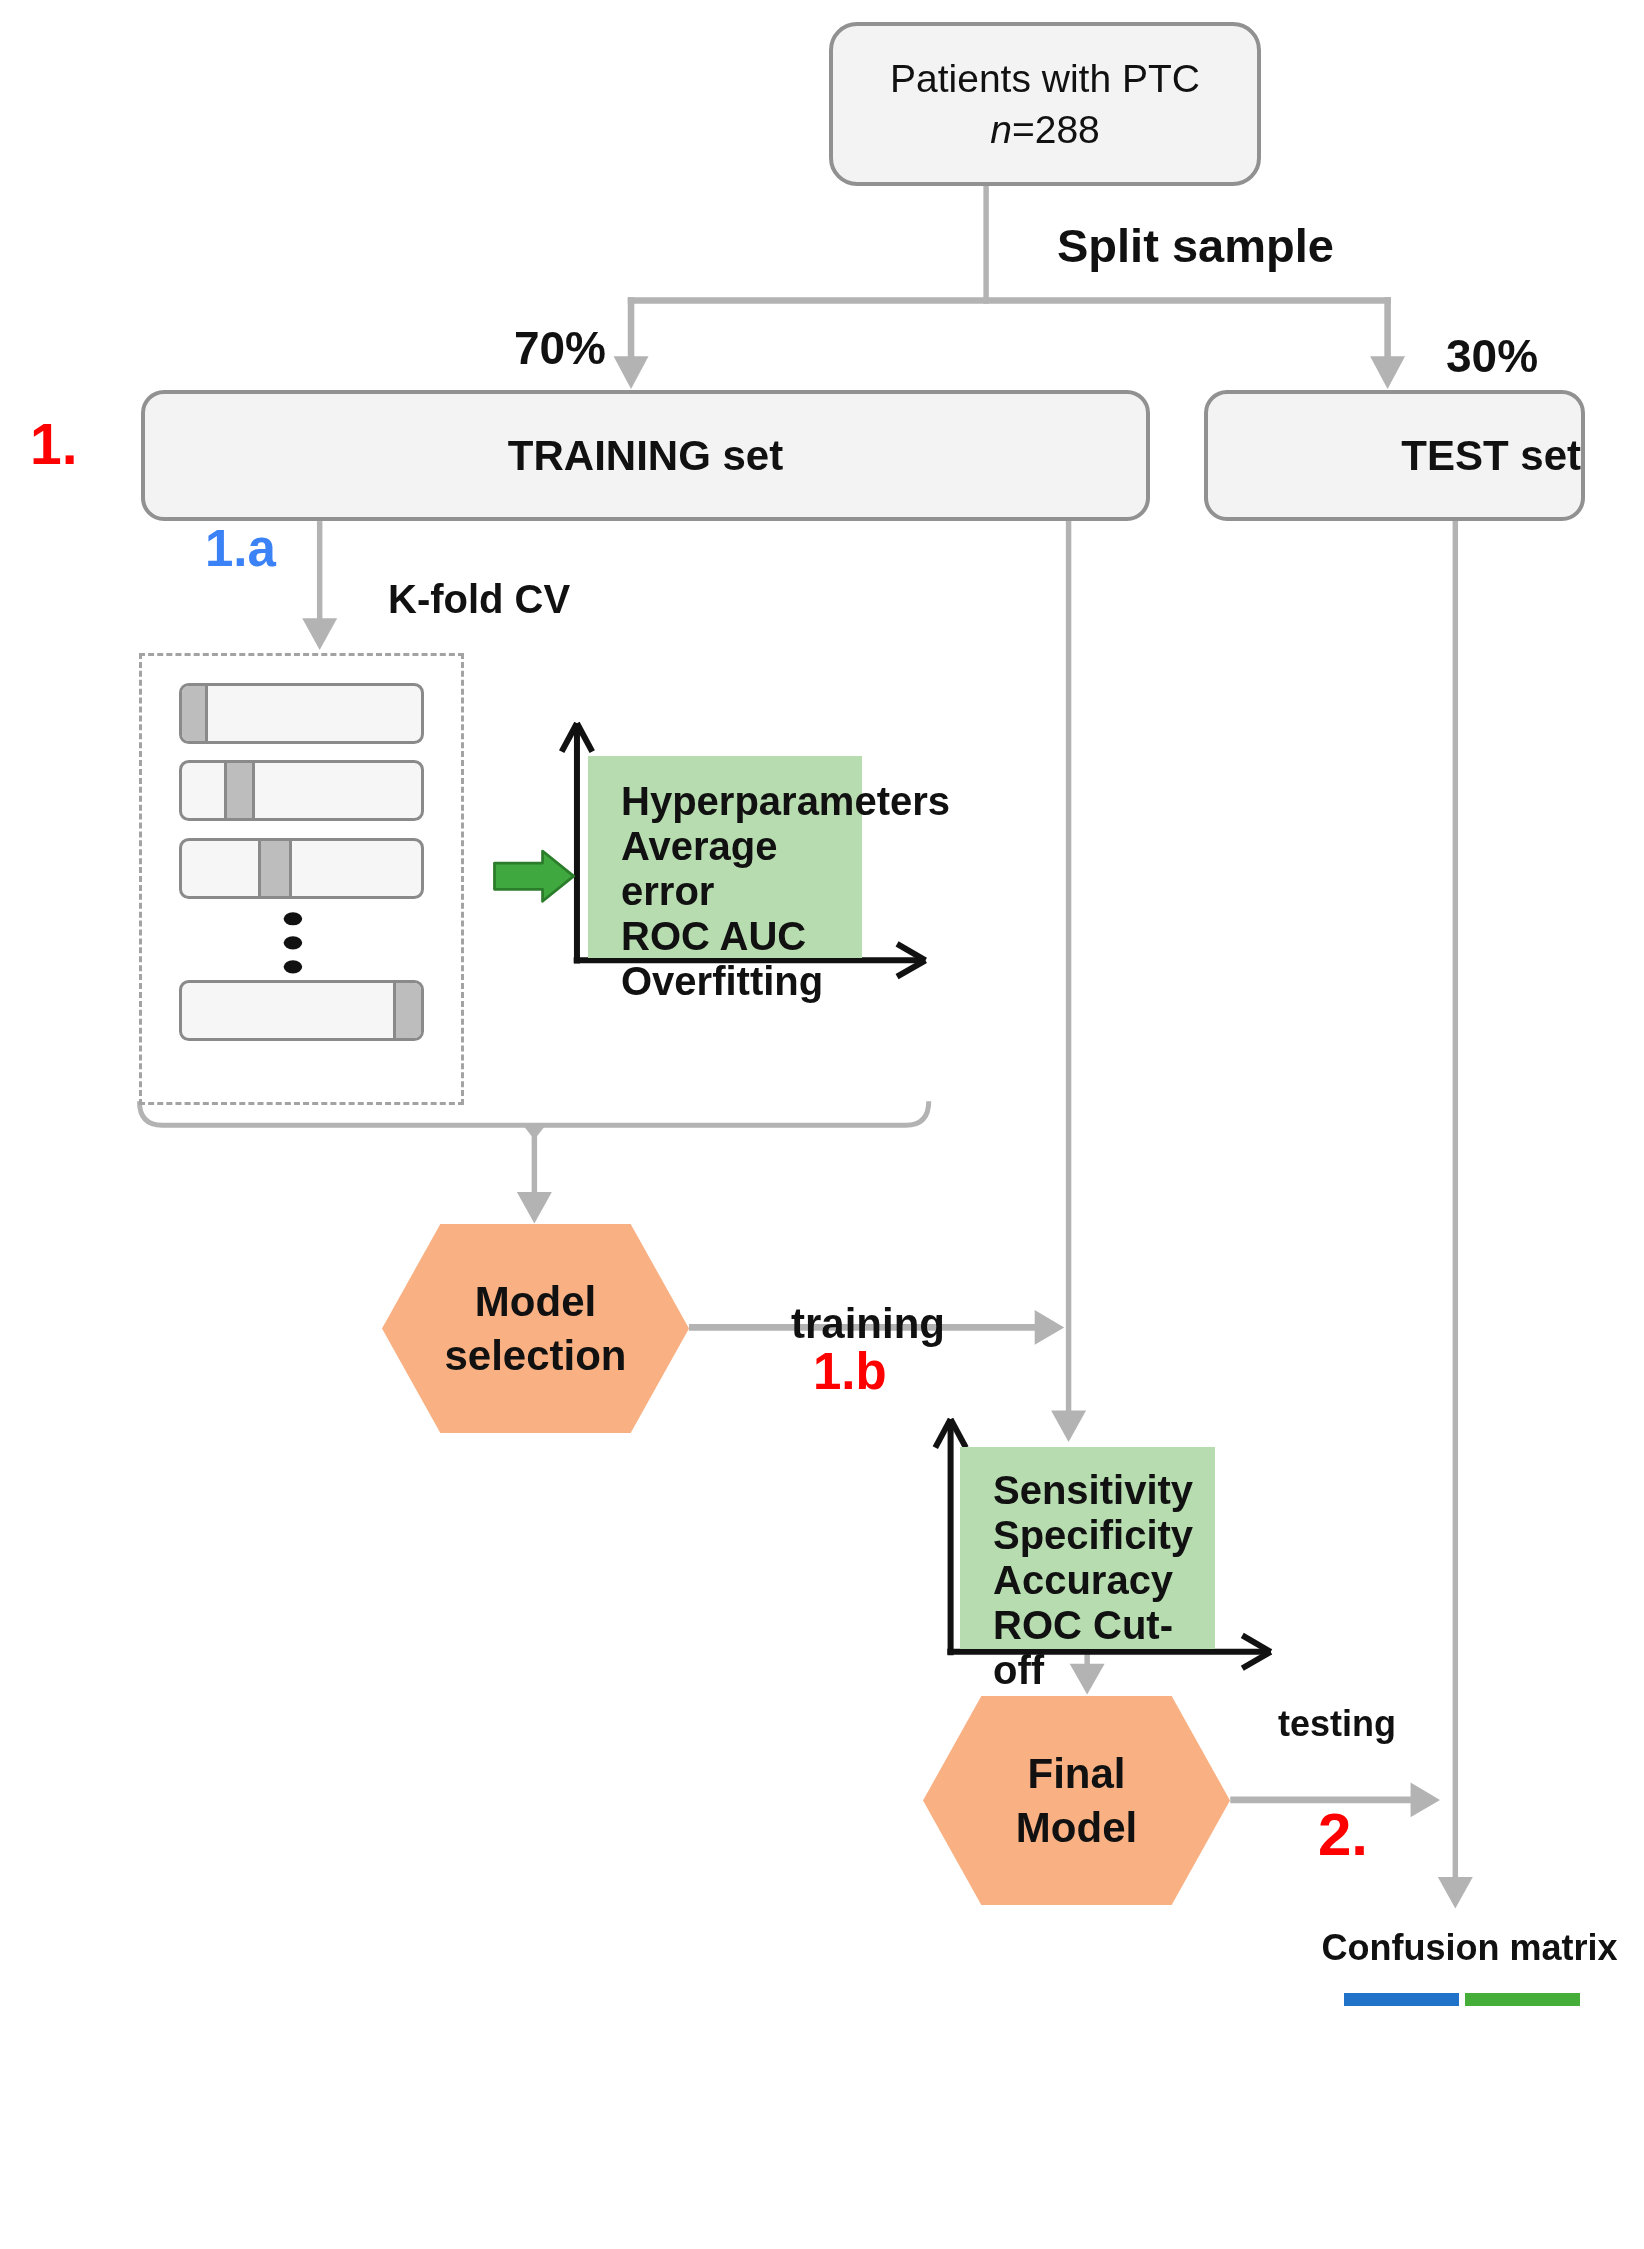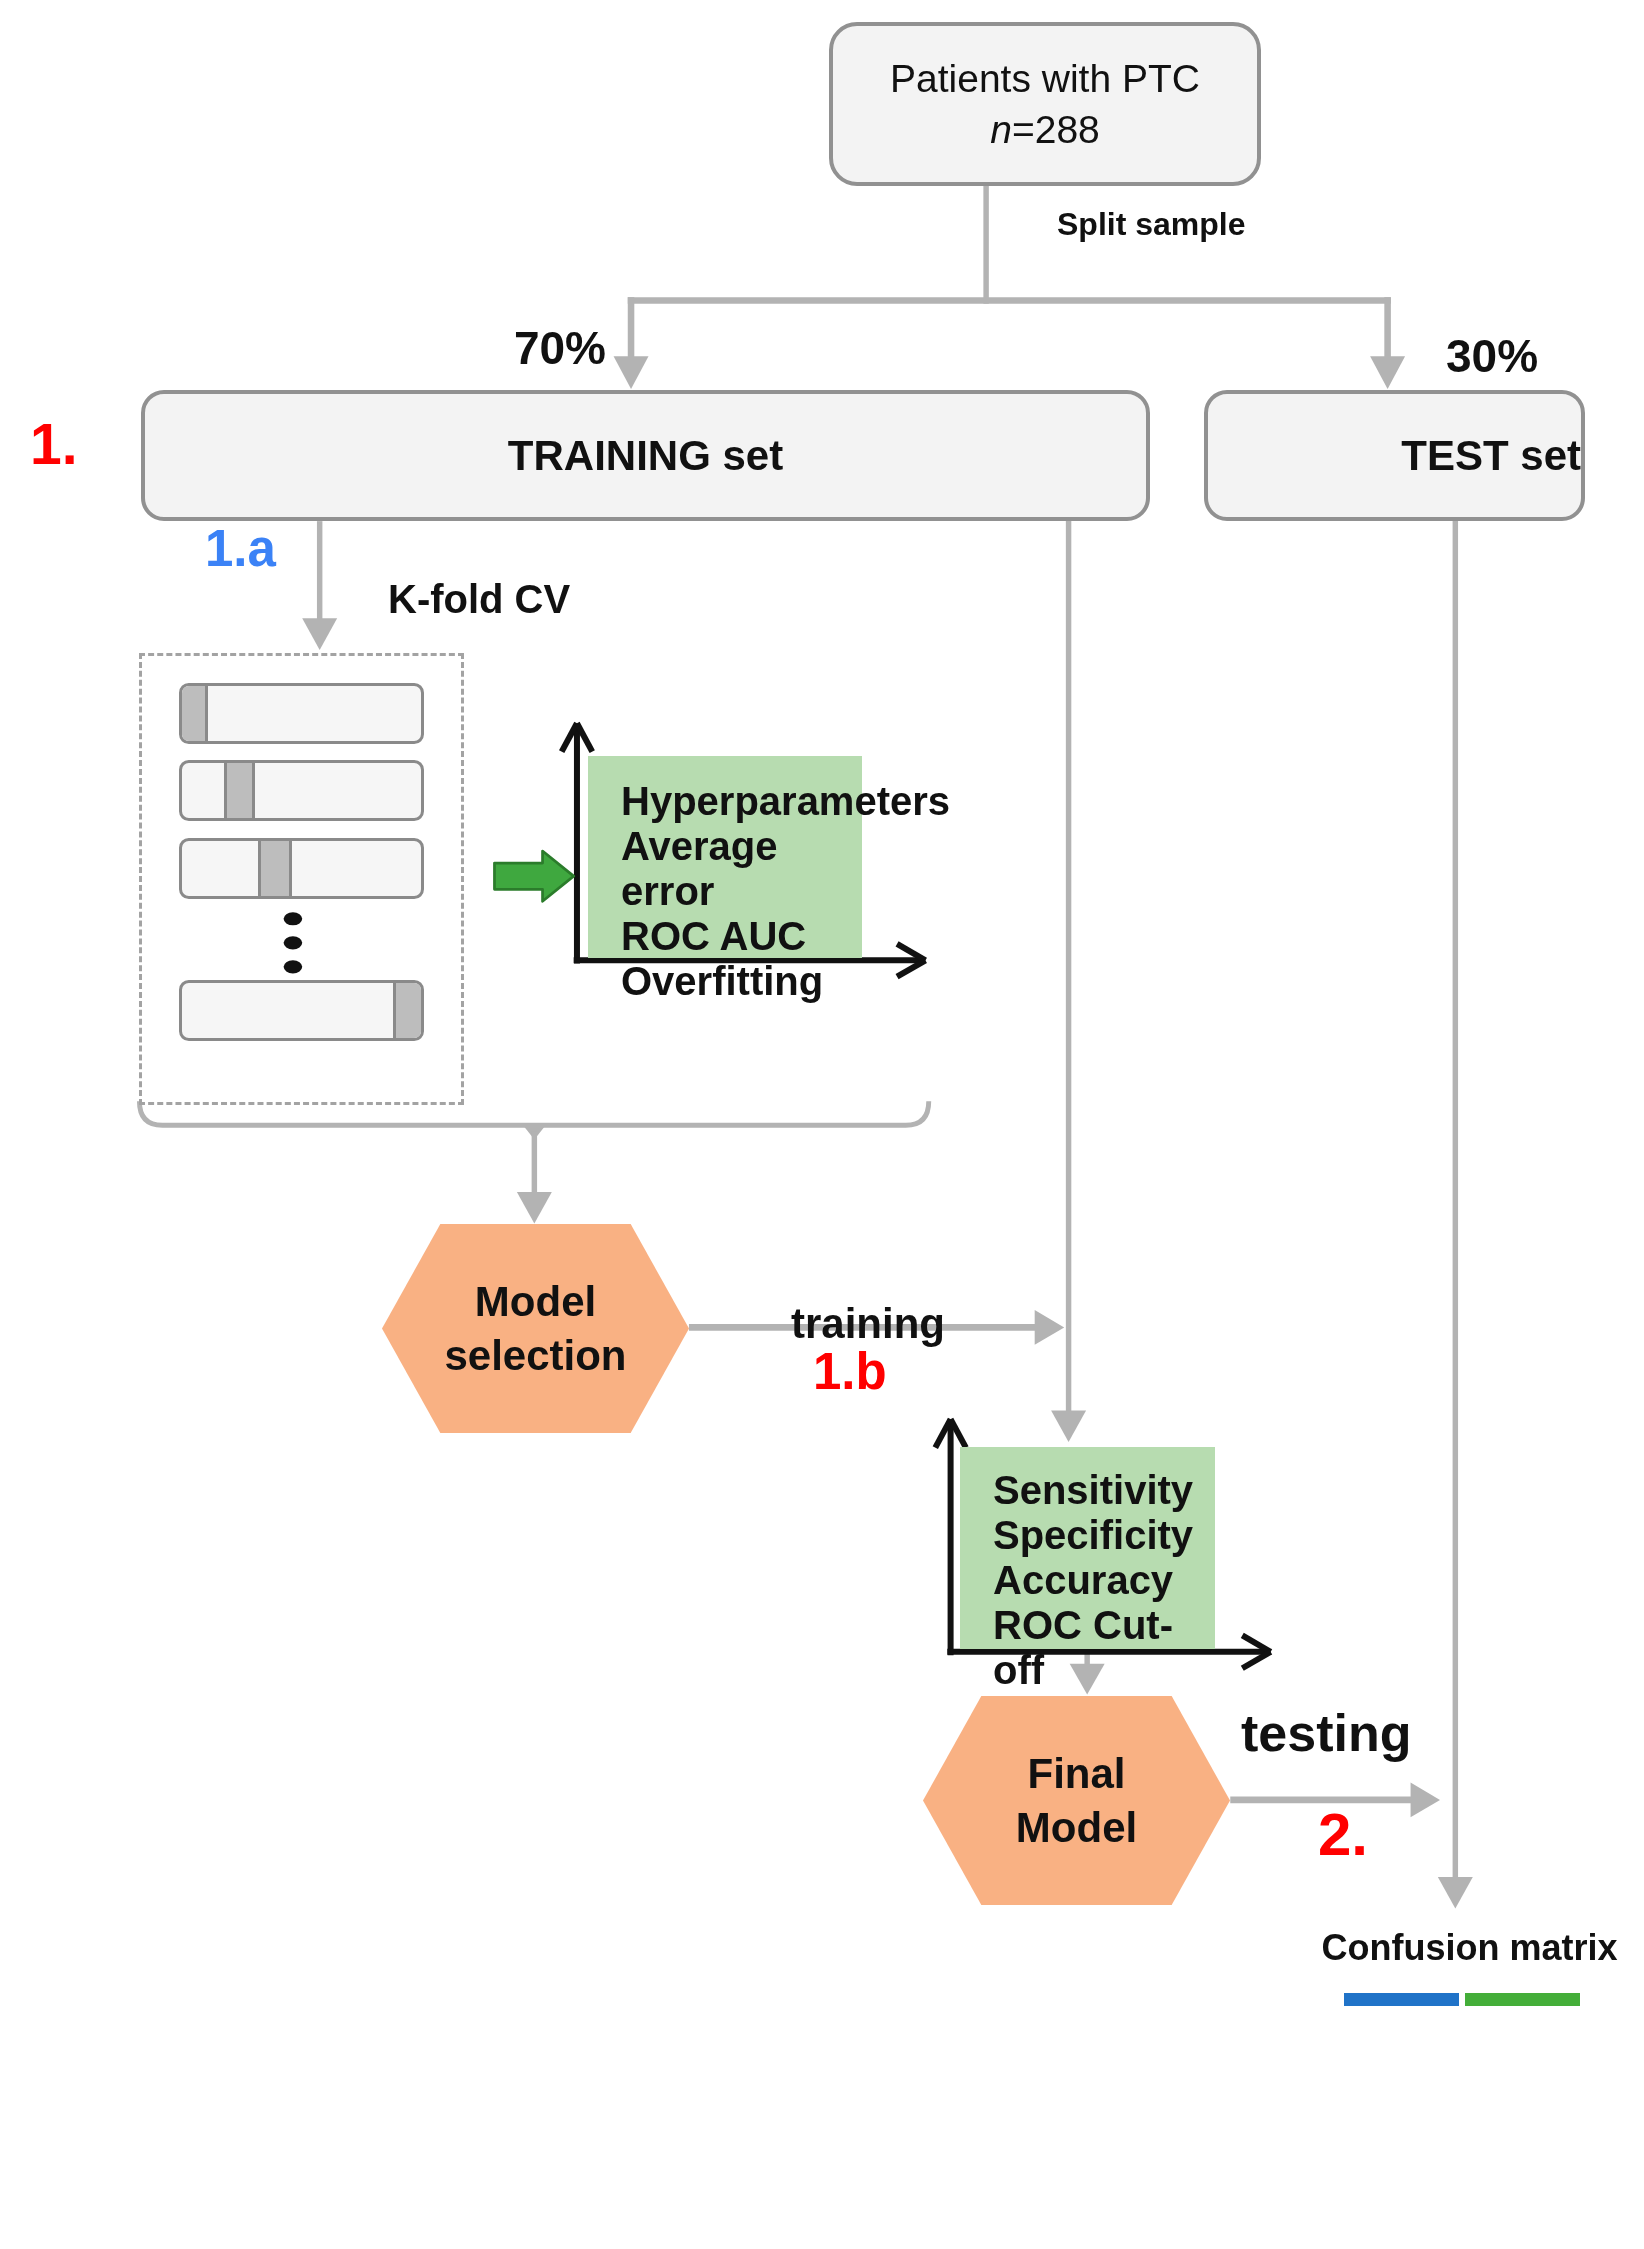--- a/index.html
+++ b/index.html
@@ -107,21 +107,21 @@
     <ellipse cx="536" cy="1682" rx="17" ry="12" fill="#111"></ellipse>
     <ellipse cx="536" cy="1726" rx="17" ry="12" fill="#111"></ellipse>
     <ellipse cx="536" cy="1770" rx="17" ry="12" fill="#111"></ellipse>
   </svg>
 
   <div class="node" style="left:829px;top:22px;width:432px;height:164px;">
     <div class="t1">Patients with PTC</div>
     <div class="t1"><i>n</i><span>=288</span></div>
   </div>
 
-  <div class="lbl" style="left:1057px;top:206px;font-size:32px;">Split sample</div>
+  <div class="lbl" style="left:1057px;top:218px;font-size:47px;">Split sample</div>
   <div class="lbl" style="left:508px;top:321px;width:98px;text-align:right;font-size:46px;">70%</div>
   <div class="lbl" style="left:1446px;top:329px;font-size:46px;">30%</div>
 
   <div class="node" style="left:141px;top:390px;width:1009px;height:131px;border-radius:23px;">
     <div class="setlabel">TRAINING set</div>
   </div>
   <div class="node" style="left:1204px;top:390px;width:381px;height:131px;border-radius:23px;align-items:flex-end;">
     <div class="setlabel">TEST set</div>
   </div>
 
@@ -165,21 +165,21 @@
     <div class="lines">Specificity</div>
     <div class="lines">Accuracy</div>
     <div class="lines">ROC Cut-off</div>
   </div>
 
   <div class="hexagon" style="left: 923px; top: 1696px; background: rgb(249, 177, 131);">
     <div>Final</div>
     <div>Model</div>
   </div>
 
-  <div class="lbl" style="left:1241px;top:1703px;font-size:52px;">testing</div>
+  <div class="lbl" style="left:1278px;top:1703px;font-size:36px;">testing</div>
 
   <div class="lbl" style="left:1311px;top:1927px;width:317px;text-align:center;font-size:36px;">Confusion matrix</div>
   <div class="cmcell" style="left: 1344px; top: 1993px; background: rgb(32, 115, 200);"></div>
   <div class="cmcell" style="left: 1465px; top: 1993px; background: rgb(68, 174, 57);"></div>
   <div class="cmcell" style="left: 1344px; top: 2118px; background: rgb(46, 130, 41);"></div>
   <div class="cmcell" style="left: 1465px; top: 2118px; background: rgb(4, 83, 157);"></div>
 
 </div>
 
 

